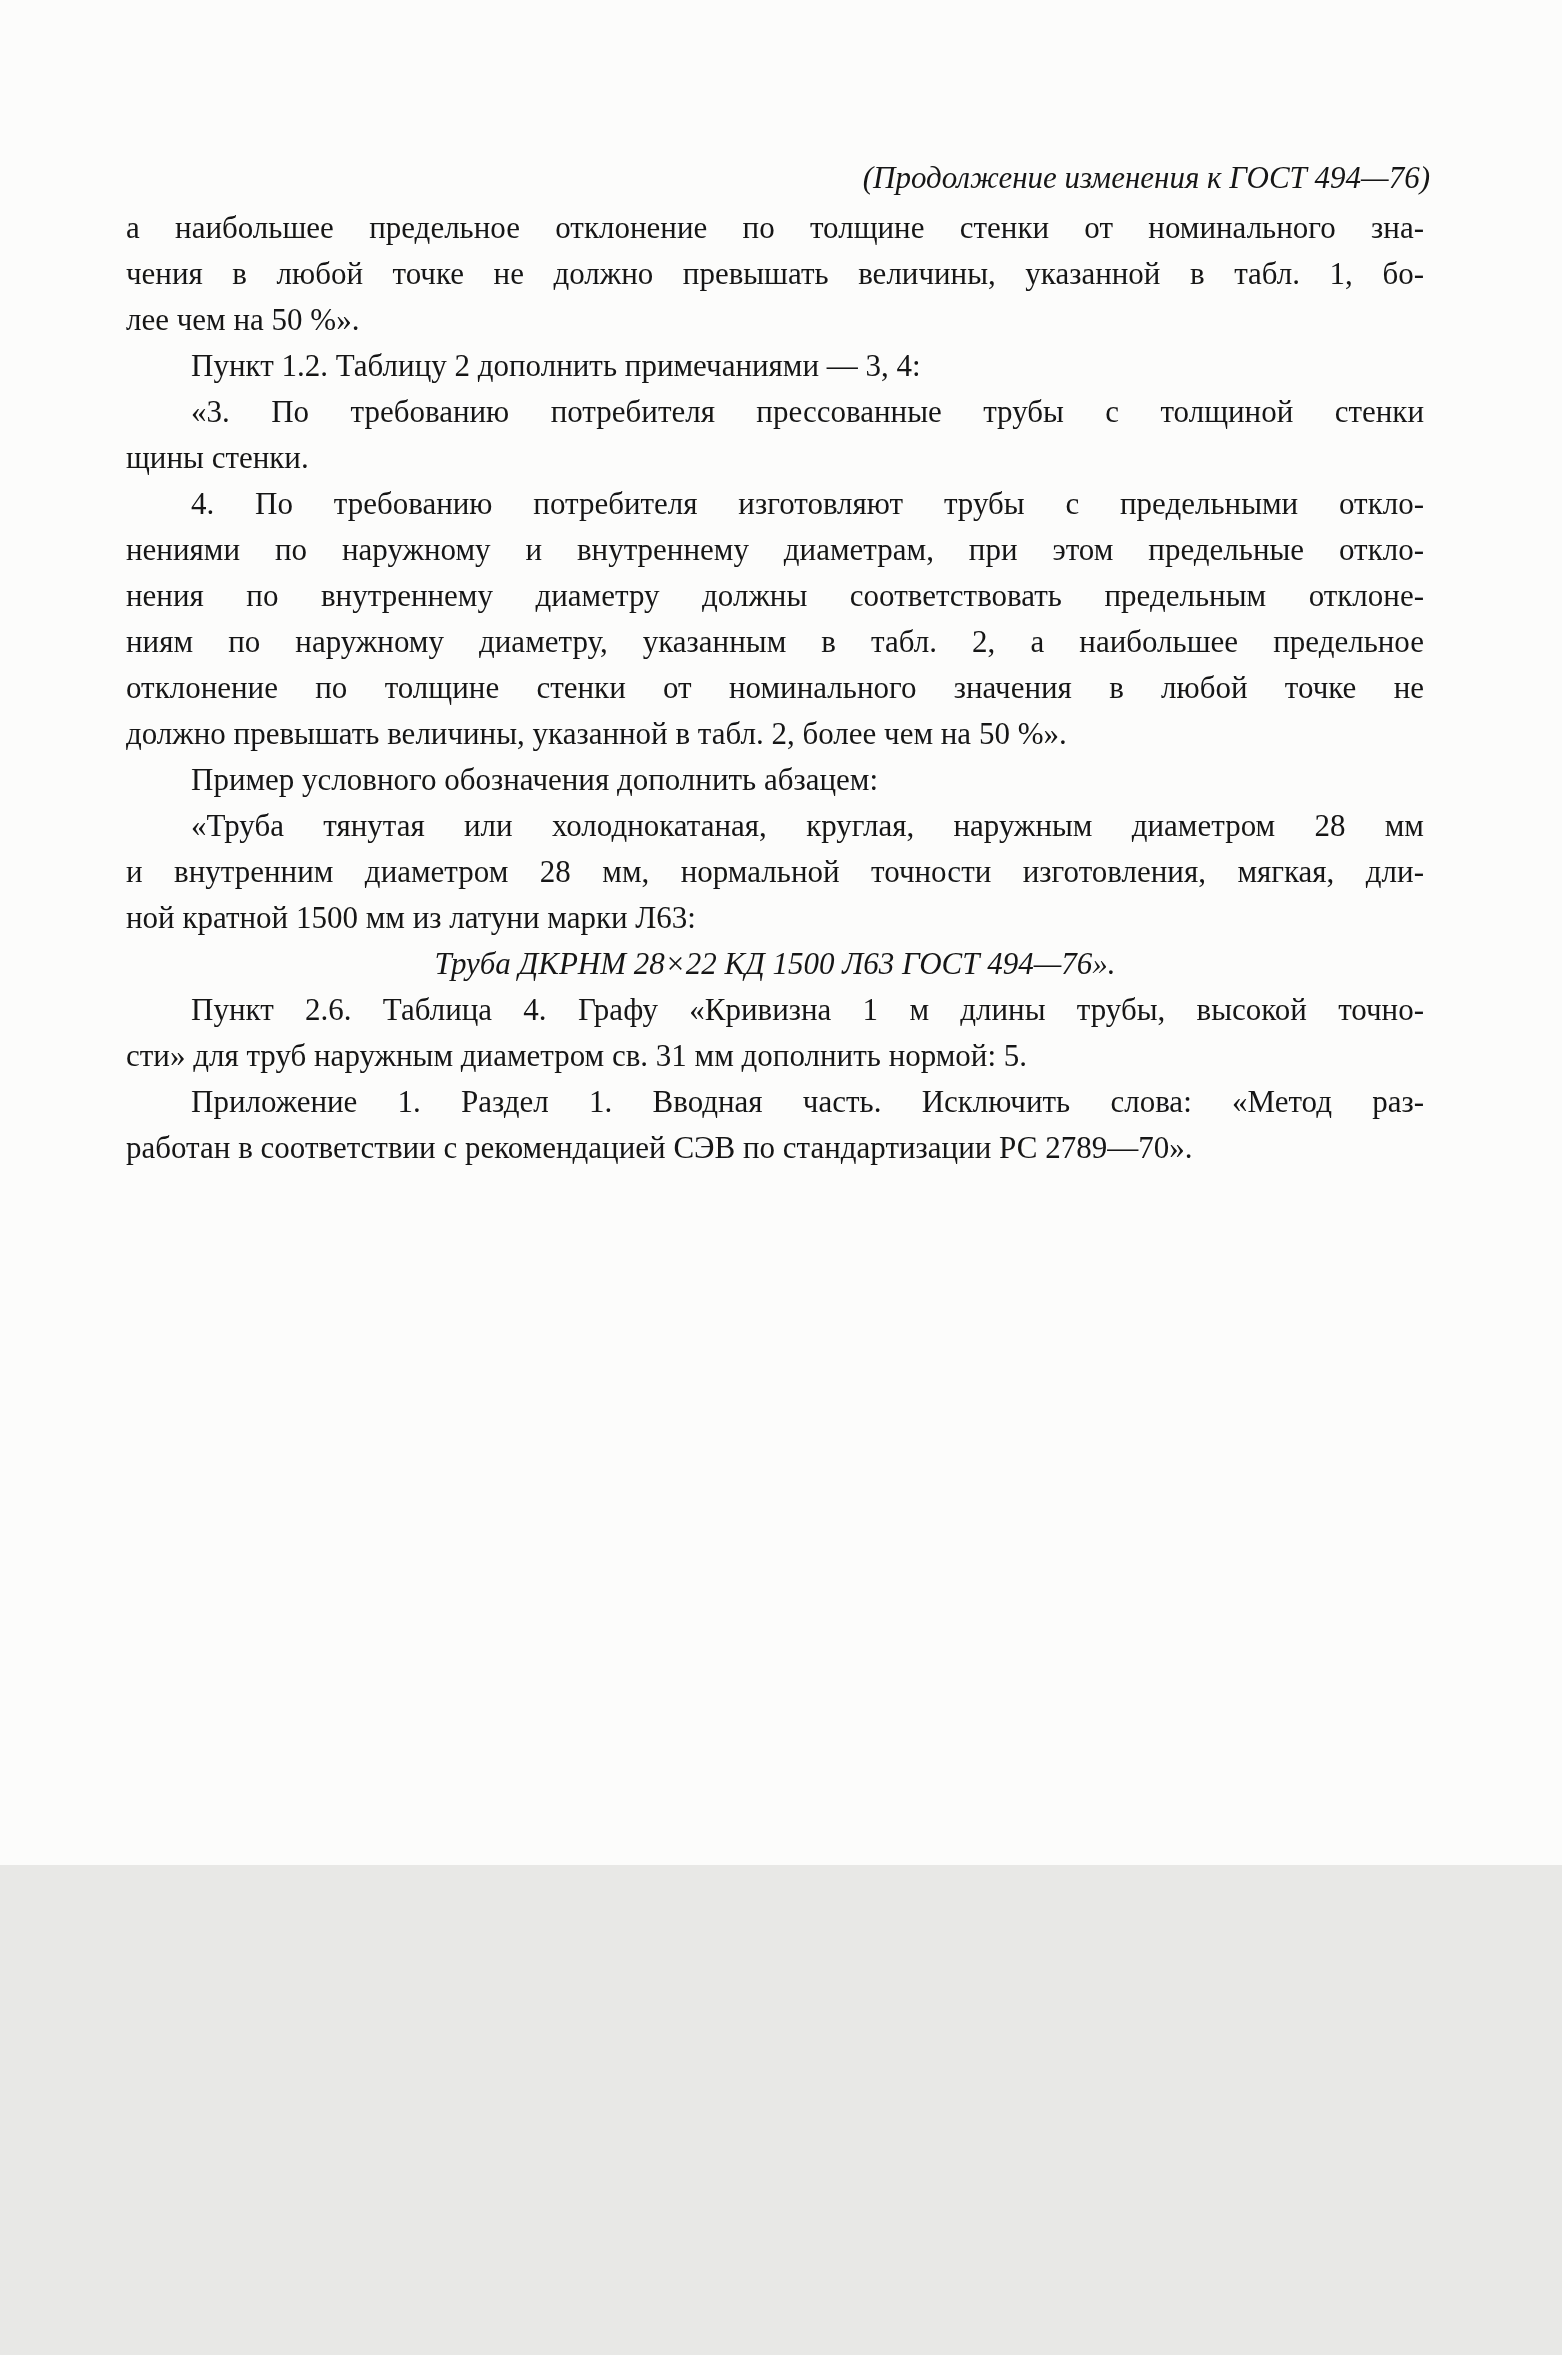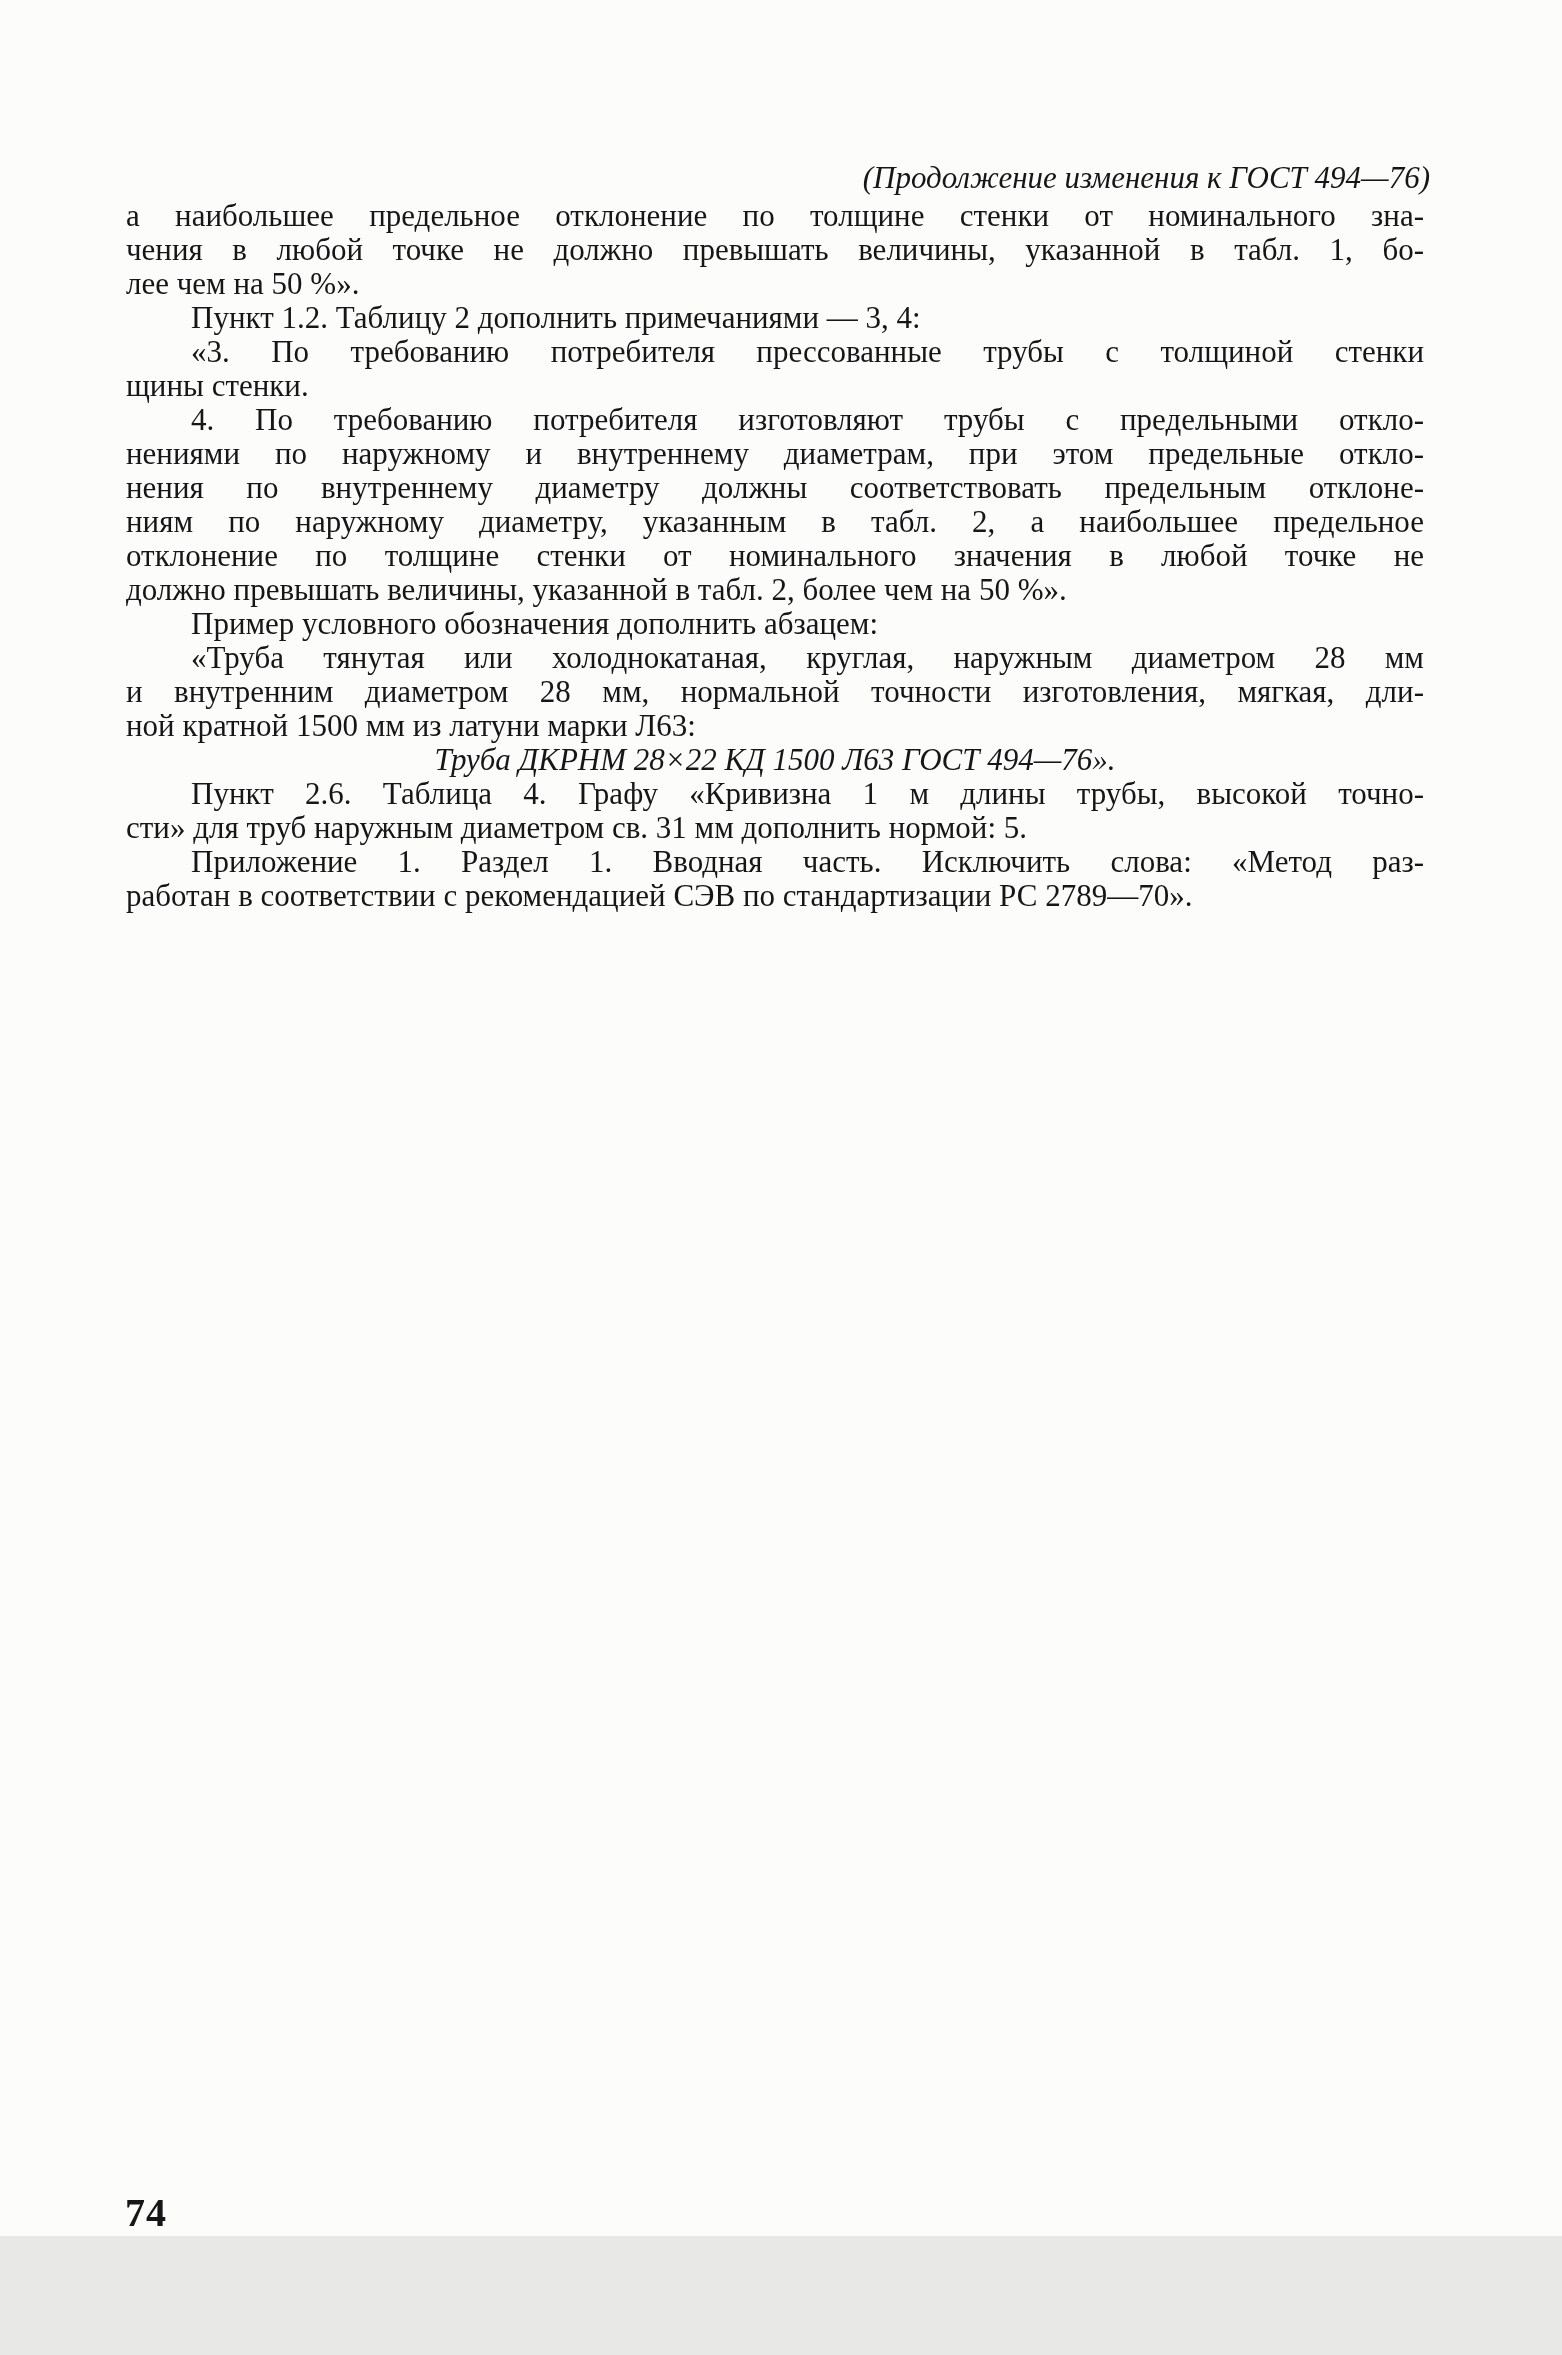--- a/index.html
+++ b/index.html
@@ -3,21 +3,21 @@
 <meta charset="utf-8">
 <style>
   html, body {
     margin: 0;
     padding: 0;
     background: #e8e8e6;
   }
   .page {
     position: relative;
     width: 1562px;
-    height: 2236px;
+    height: 1865px;
     margin: 0 auto;
     background: #fcfcfb;
     color: #161616;
     font-family: "Liberation Serif", "DejaVu Serif", serif;
     overflow: hidden;
   }
   .hdr {
     position: absolute;
     top: 160px;
     left: 126px;
@@ -32,20 +32,21 @@
     position: absolute;
     top: 199px;
     left: 126px;
     width: 1298px;
     font-size: 31px;
     line-height: 34px;
   }
   .line {
     text-align: left;
     white-space: normal;
+    margin-top: 12px;
   }
   .just {
     text-align: justify;
     text-align-last: justify;
   }
   .ind {
     text-indent: 65px;
   }
   .ctr {
     text-align: center;

